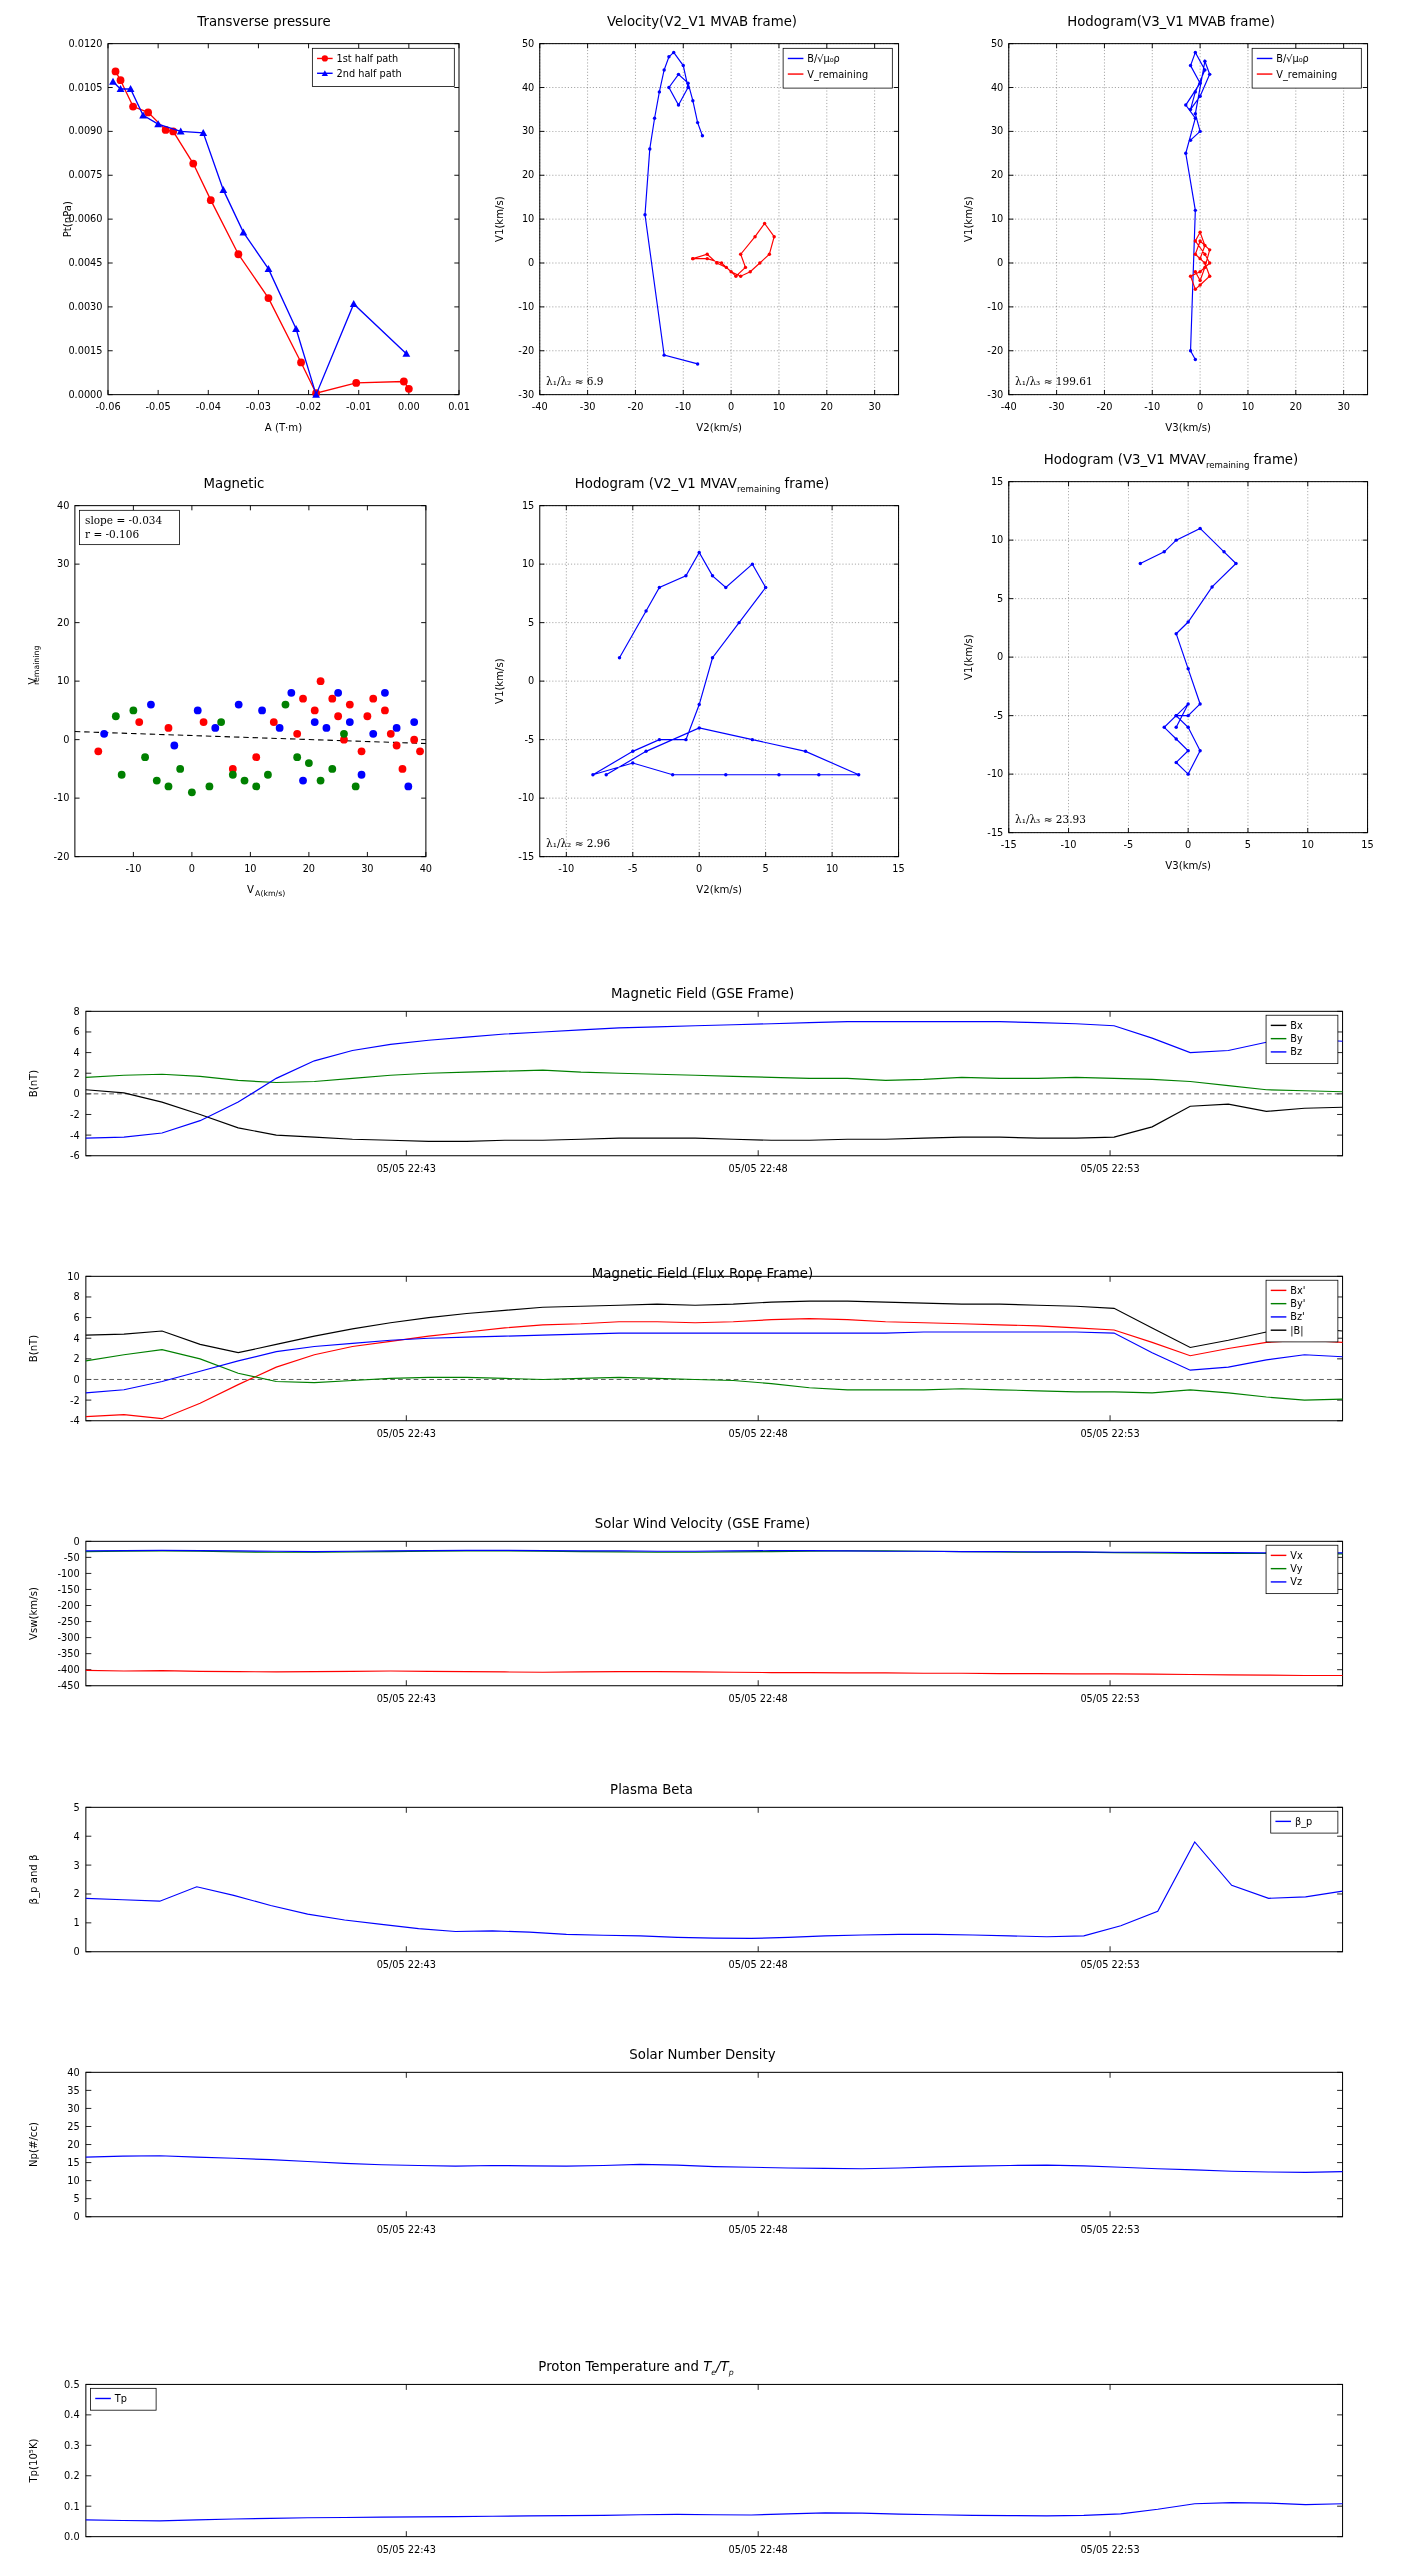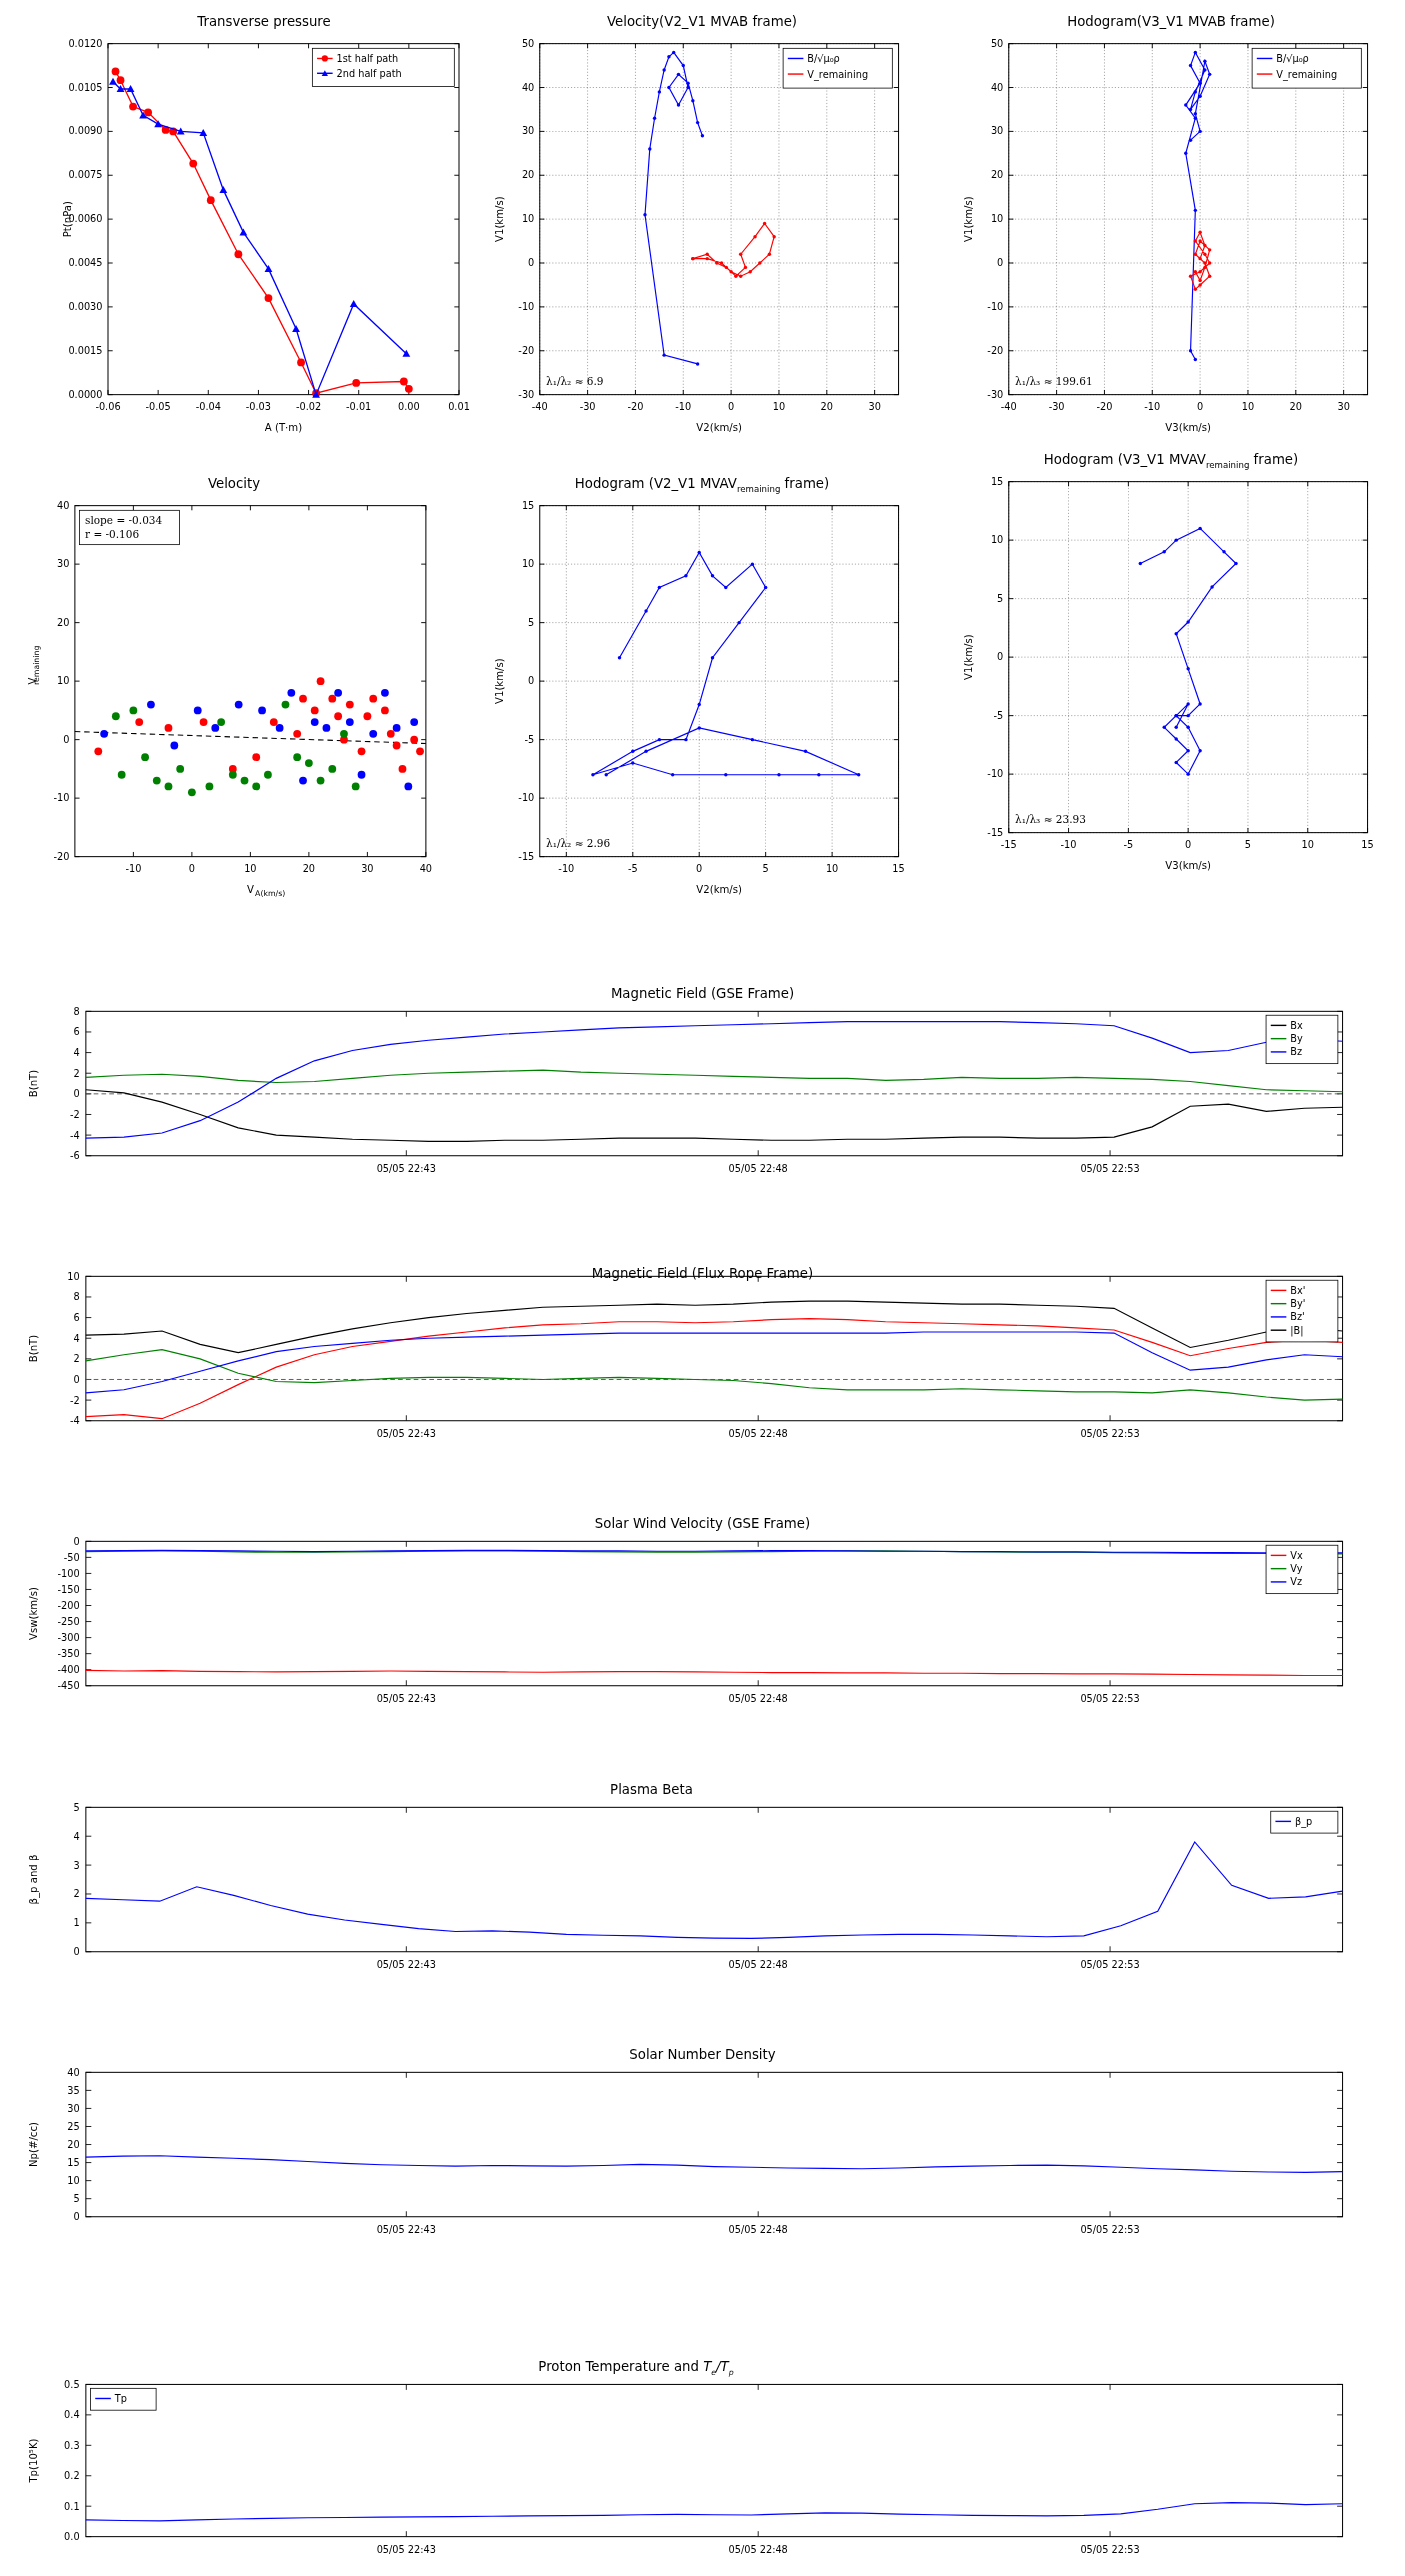--- a/index.html
+++ b/index.html
@@ -367,21 +367,21 @@
           <rect x="404" y="54" width="140" height="51" class="legbox"></rect>
           <line x1="410" y1="67" x2="430" y2="67" stroke="#0000ff" stroke-width="1.8"></line>
           <text x="435" y="71.5" class="leg">B/√μ₀ρ</text>
           <line x1="410" y1="87" x2="430" y2="87" stroke="#ff0000" stroke-width="1.8"></line>
           <text x="435" y="91.5" class="leg">V_remaining</text>
         </g>
     </svg>
   </div>
 
   <div class="panel" style="left:0px;top:468px;width:468px;height:445px;">
-    <div class="ptitle" style="top:7.8px;">Velocity</div>
+    <div class="ptitle" style="top:7.8px;">Magnetic</div>
     <svg width="468" height="445" viewBox="0 0 600 570">
       <g id="wt-axes">
           <rect x="96" y="48" width="450" height="450" fill="#fff" stroke="#000" stroke-width="1.3"></rect>
           <line x1="171" y1="498" x2="171" y2="492" stroke="#000" stroke-width="1.2"></line>
           <line x1="171" y1="48" x2="171" y2="54" stroke="#000" stroke-width="1.2"></line>
           <text x="171" y="518" class="tick" text-anchor="middle">-10</text>
           <line x1="246" y1="498" x2="246" y2="492" stroke="#000" stroke-width="1.2"></line>
           <line x1="246" y1="48" x2="246" y2="54" stroke="#000" stroke-width="1.2"></line>
           <text x="246" y="518" class="tick" text-anchor="middle">0</text>
           <line x1="321" y1="498" x2="321" y2="492" stroke="#000" stroke-width="1.2"></line>

